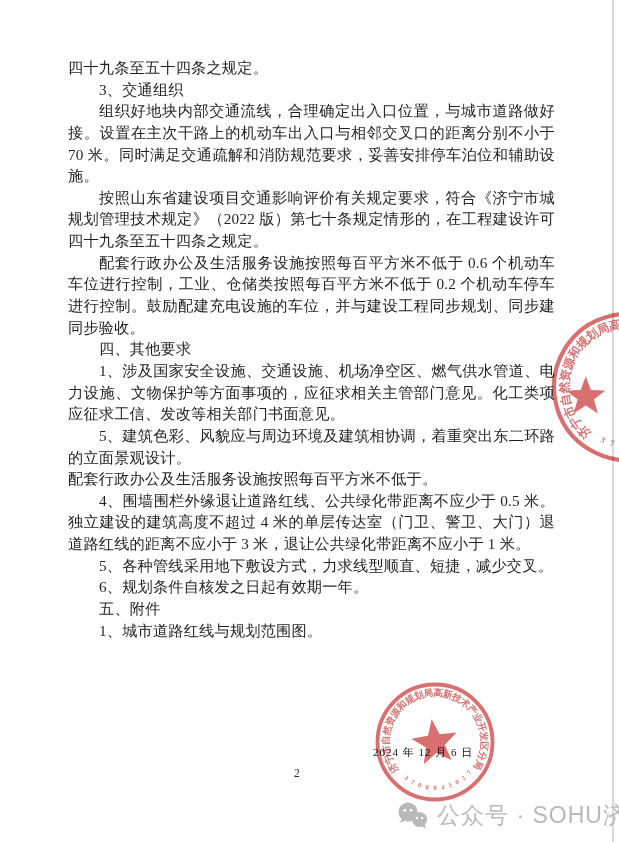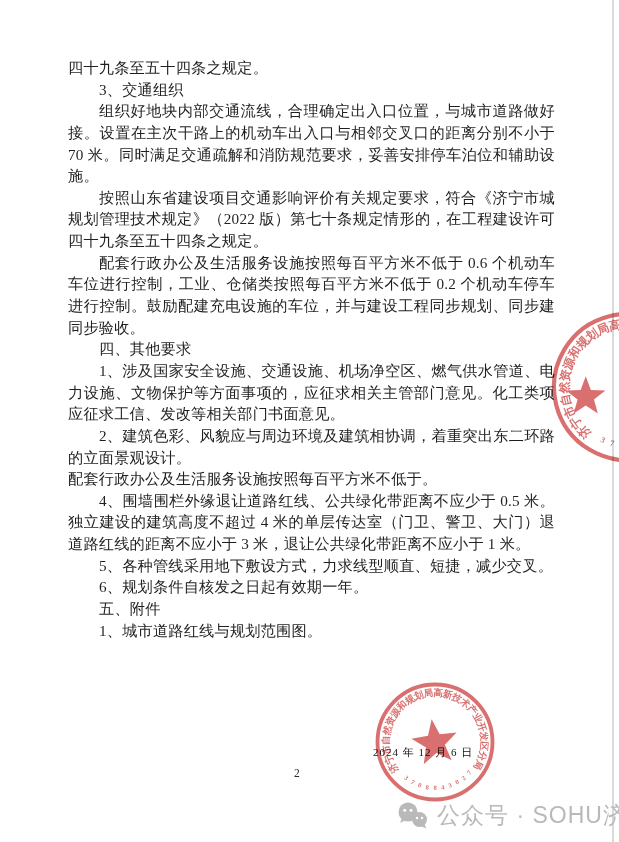--- a/index.html
+++ b/index.html
@@ -92,21 +92,21 @@
       <div class="line fill">规划管理技术规定》（2022 版）第七十条规定情形的，在工程建设许可</div>
       <div class="line">四十九条至五十四条之规定。</div>
       <div class="line indent fill">配套行政办公及生活服务设施按照每百平方米不低于 0.6 个机动车停</div>
       <div class="line fill">车位进行控制，工业、仓储类按照每百平方米不低于 0.2 个机动车停车位</div>
       <div class="line fill">进行控制。鼓励配建充电设施的车位，并与建设工程同步规划、同步建设、</div>
       <div class="line">同步验收。</div>
       <div class="line indent bold">四、其他要求</div>
       <div class="line indent fill">1、涉及国家安全设施、交通设施、机场净空区、燃气供水管道、电</div>
       <div class="line fill">力设施、文物保护等方面事项的，应征求相关主管部门意见。化工类项目</div>
       <div class="line">应征求工信、发改等相关部门书面意见。</div>
-      <div class="line indent fill">2、建筑色彩、风貌应与周边环境及建筑相协调，着重突出东二环路</div>
+      <div class="line indent fill">5、建筑色彩、风貌应与周边环境及建筑相协调，着重突出东二环路</div>
       <div class="line">的立面景观设计。</div>
       <div class="line">配套行政办公及生活服务设施按照每百平方米不低于。</div>
       <div class="line indent fill">4、围墙围栏外缘退让道路红线、公共绿化带距离不应少于 0.5 米。</div>
       <div class="line fill">独立建设的建筑高度不超过 4 米的单层传达室（门卫、警卫、大门）退让</div>
       <div class="line">道路红线的距离不应小于 3 米，退让公共绿化带距离不应小于 1 米。</div>
       <div class="line indent">5、各种管线采用地下敷设方式，力求线型顺直、短捷，减少交叉。</div>
       <div class="line indent">6、规划条件自核发之日起有效期一年。</div>
       <div class="line indent bold">五、附件</div>
       <div class="line indent">1、城市道路红线与规划范围图。</div>
     </div>

